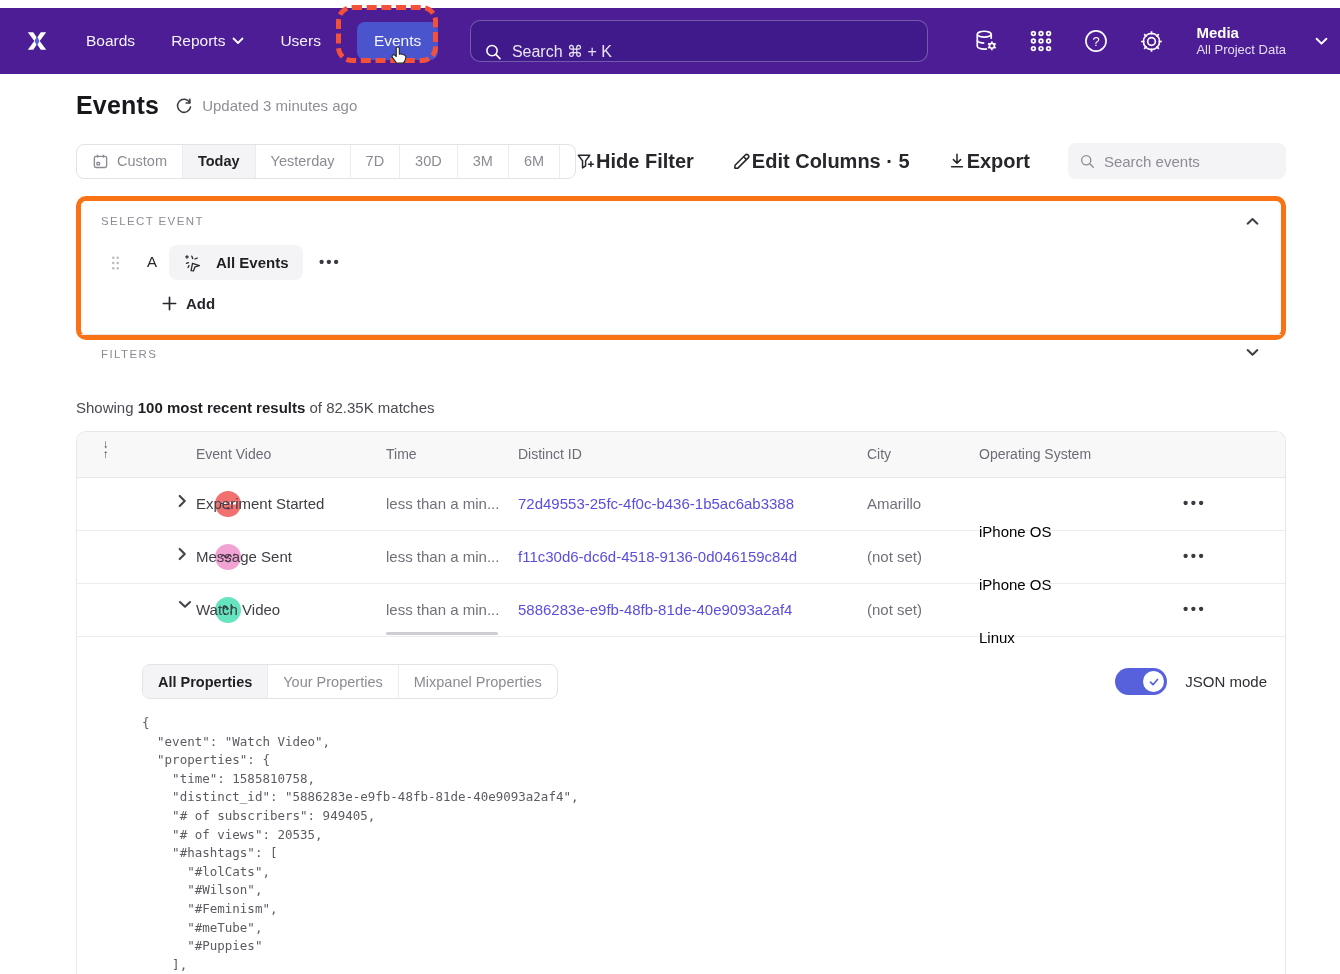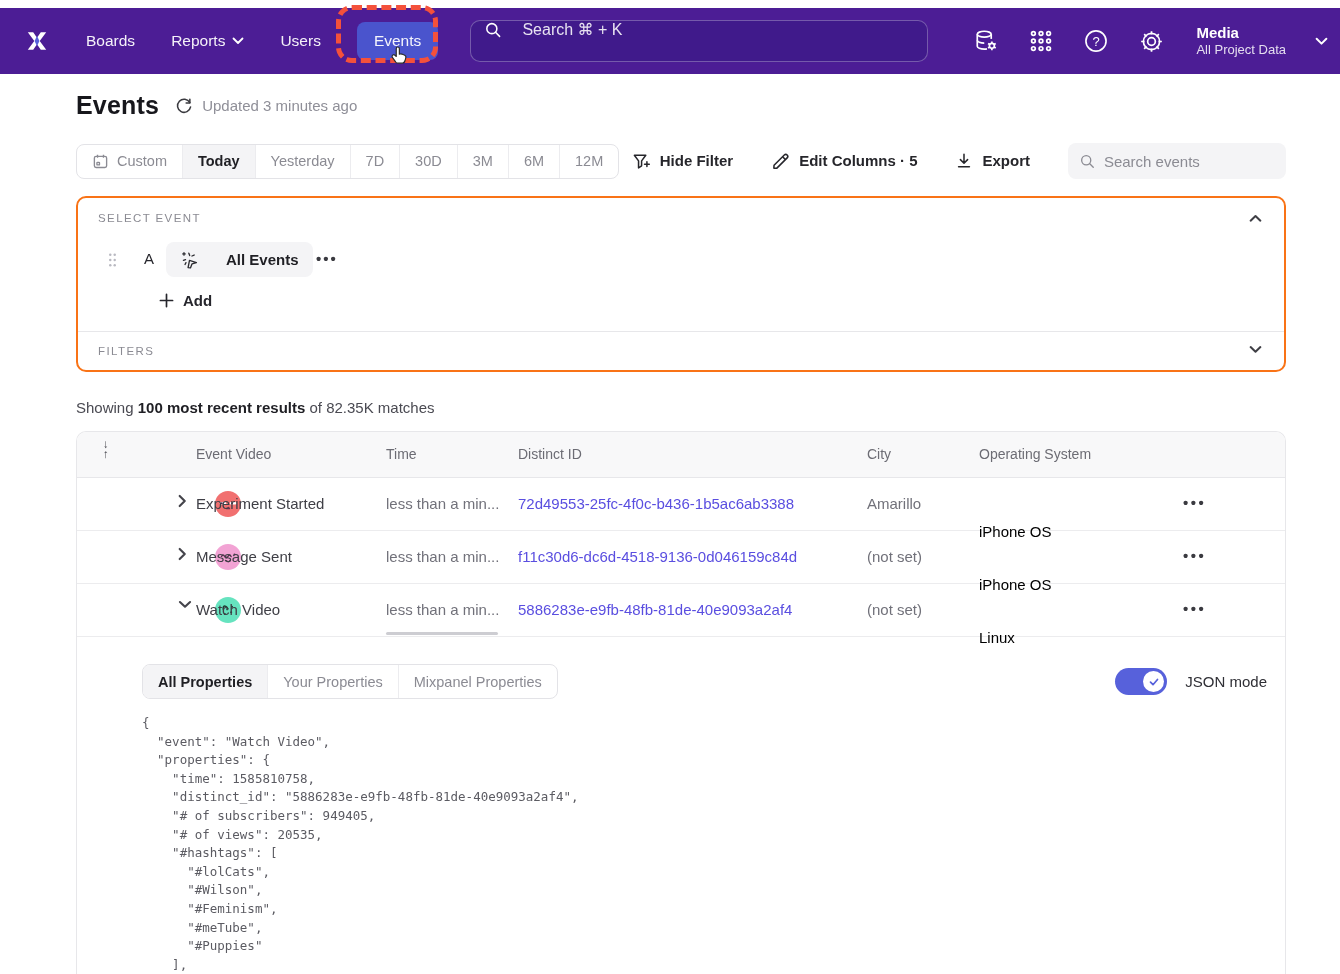--- a/index.html
+++ b/index.html
@@ -9,21 +9,21 @@
 
   
   .navbar{ position:absolute; top:8px; left:0; width:1340px; height:66px; background:#4c1d95;
            display:flex; align-items:center; color:#fff; }
   .logo{ position:absolute; left:20px; top:16px; width:34px; height:34px; display:flex; align-items:center; justify-content:center; }
   .nav-items{ position:absolute; left:86px; top:0; height:66px; display:flex; align-items:center; gap:36px; font-size:15.5px; }
   .nav-item{ color:rgba(255,255,255,.94); display:flex; align-items:center; gap:7px; cursor:pointer; }
   .nav-item.active{ background:#4A54CD; border-radius:8px; padding:10px 17px; }
   .nav-search{ position:absolute; left:470px; top:12px; width:458px; height:42px;
                background:rgba(10,16,92,.18); border:1px solid rgba(255,255,255,.28); border-radius:10px;
-               display:flex; align-items:flex-start; padding:0 14px; gap:21px; }
+               display:flex; align-items:flex-end; padding:0 14px; gap:10px; }
   .nav-search input{ background:transparent; border:none; outline:none; color:#fff; font-size:16px; width:100%;
                      font-family:"Liberation Sans", sans-serif;}
   .nav-search input::placeholder{ color:rgba(255,255,255,.88); }
   .nav-right{ position:absolute; right:12px; top:0; height:66px; display:flex; align-items:center; gap:27px; }
   .nav-icon{ width:28px; height:28px; display:flex; align-items:center; justify-content:center; cursor:pointer; }
   .project{ display:flex; flex-direction:column; line-height:1.25; margin-left:4px; cursor:pointer;}
   .project .p-name{ font-weight:bold; font-size:15px; }
   .project .p-sub{ font-size:13px; color:rgba(255,255,255,.85); }
   .proj-chevron{ margin-left:2px; }
 
@@ -38,38 +38,38 @@
   .updated{ display:flex; align-items:center; gap:9px; color:#8f8f98; font-size:15px; }
 
   
   .seg-control{ display:inline-flex; height:35px; border:1px solid #e3e3e7; border-radius:8px; overflow:hidden; background:#fff; }
   .seg{ display:flex; align-items:center; gap:8px; padding:0 15px; font-size:14.5px; color:#8b8b93;
         border-left:1px solid #ececef; cursor:pointer; white-space:nowrap; }
   .seg:first-child{ border-left:none; }
   .seg.active{ background:#f4f4f6; color:#1f1f24; font-weight:bold; }
   .controls{ position:absolute; left:76px; top:143px; width:1210px; display:flex; align-items:center; }
   .toolbar{ margin-left:auto; display:flex; align-items:center; gap:38px; }
-  .ghost-btn{ display:flex; align-items:flex-start; gap:9px; font-size:15px; font-weight:bold; color:#26262b; cursor:pointer; white-space:nowrap;}
+  .ghost-btn{ display:flex; align-items:center; gap:1px; font-size:20px; font-weight:bold; color:#26262b; cursor:pointer; white-space:nowrap;}
   .search-events{ width:218px; height:36px; background:#f4f4f6; border-radius:8px; display:flex; align-items:center;
                   padding:0 12px; gap:9px; }
   .search-events input{ border:none; outline:none; background:transparent; font-size:15px; width:100%; color:#3c3c42;
                         font-family:Liberation Sans, sans-serif;}
   .search-events input::placeholder{ color:#8b8b93; }
 
   
-  .q-panel{ position:absolute; left:76px; top:196px; width:1210px; height:176px;
-            border:2px solid #f97316; border-radius:10px; background:#fff; }
+  .q-panel{ position:absolute; left:76px; top:196px; width:1210px; height:144px;
+            border:5px solid #f97316; border-radius:10px; background:#fff; }
   .q-top{ position:relative; height:134px; border-bottom:1px solid #e7e7ea; }
   .q-label{ position:absolute; left:20px; top:14px; font-size:11.5px; letter-spacing:1.4px; color:#8b8b93; }
   .q-collapse{ position:absolute; right:18px; top:12px; cursor:pointer; padding:4px; }
   .q-row{ position:absolute; left:0; top:44px; height:36px; width:100%; display:flex; align-items:center; }
   .drag-handle{ position:absolute; left:29px; top:10px; cursor:grab; }
   .step-letter{ position:absolute; left:66px; top:8px; font-size:15px; color:#26262c; }
   .event-chip{ position:absolute; left:88px; top:0px; height:35px; background:#f4f4f6; border-radius:8px;
-               display:flex; align-items:center; gap:27px; padding:0 14px; cursor:pointer; }
+               display:flex; align-items:center; gap:14px; padding:0 14px; cursor:pointer; }
   .event-chip .chip-label{ font-size:15px; font-weight:bold; color:#1f1f24; }
   .chip-more{ position:absolute; left:232px; top:6px; font-size:15px; font-weight:bold; letter-spacing:2px;
               color:#3a3a40; cursor:pointer; padding:2px 6px; }
   .add-btn{ position:absolute; left:81px; top:94px; display:flex; align-items:center; gap:9px;
             font-size:15px; font-weight:bold; color:#26262c; cursor:pointer; }
   .q-filters{ position:relative; height:40px; }
   .f-label{ position:absolute; left:20px; top:13px; font-size:11.5px; letter-spacing:1.4px; color:#8b8b93; }
   .f-collapse{ position:absolute; right:18px; top:9px; cursor:pointer; padding:4px; }
 
   

